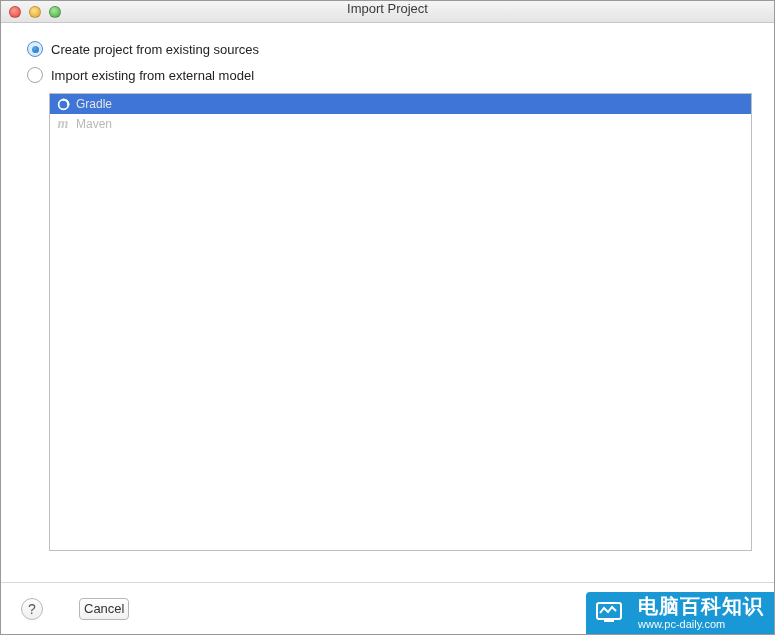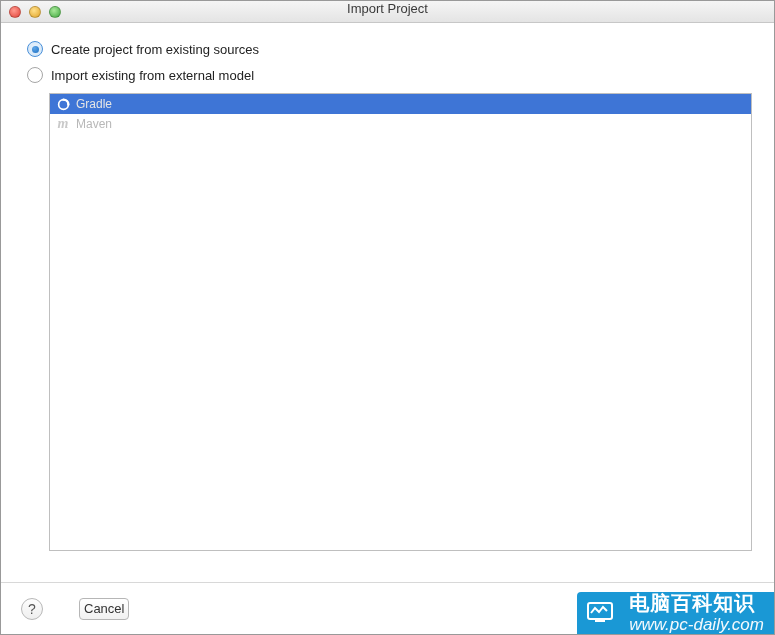--- a/index.html
+++ b/index.html
@@ -185,23 +185,22 @@
       flex-direction: column;
       justify-content: center;
       line-height: 1.15;
     }
     .watermark-text .wm-title {
       font-size: 20px;
       font-weight: bold;
       letter-spacing: 1px;
     }
     .watermark-text .wm-url {
-      font-size: 17px;
+      font-size: 11px;
       opacity: 0.95;
-      font-style: italic;
     }
   </style>
 </head>
 <body>
 
 <div class="titlebar">
   <div class="traffic-lights">
     <div class="traffic-light traffic-close"></div>
     <div class="traffic-light traffic-minimize"></div>
     <div class="traffic-light traffic-zoom"></div>

